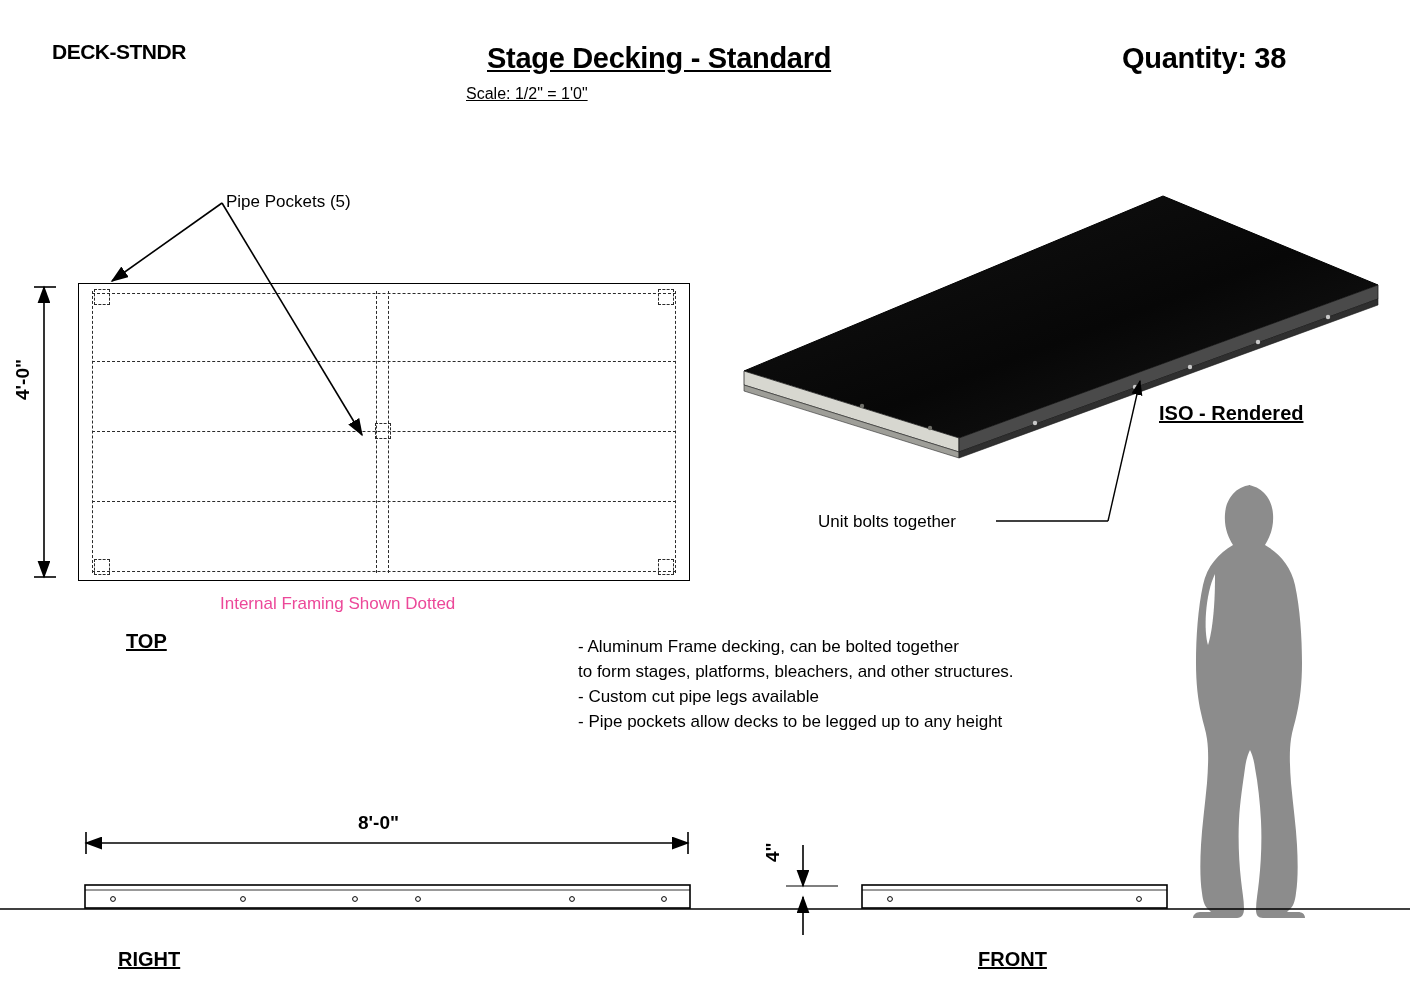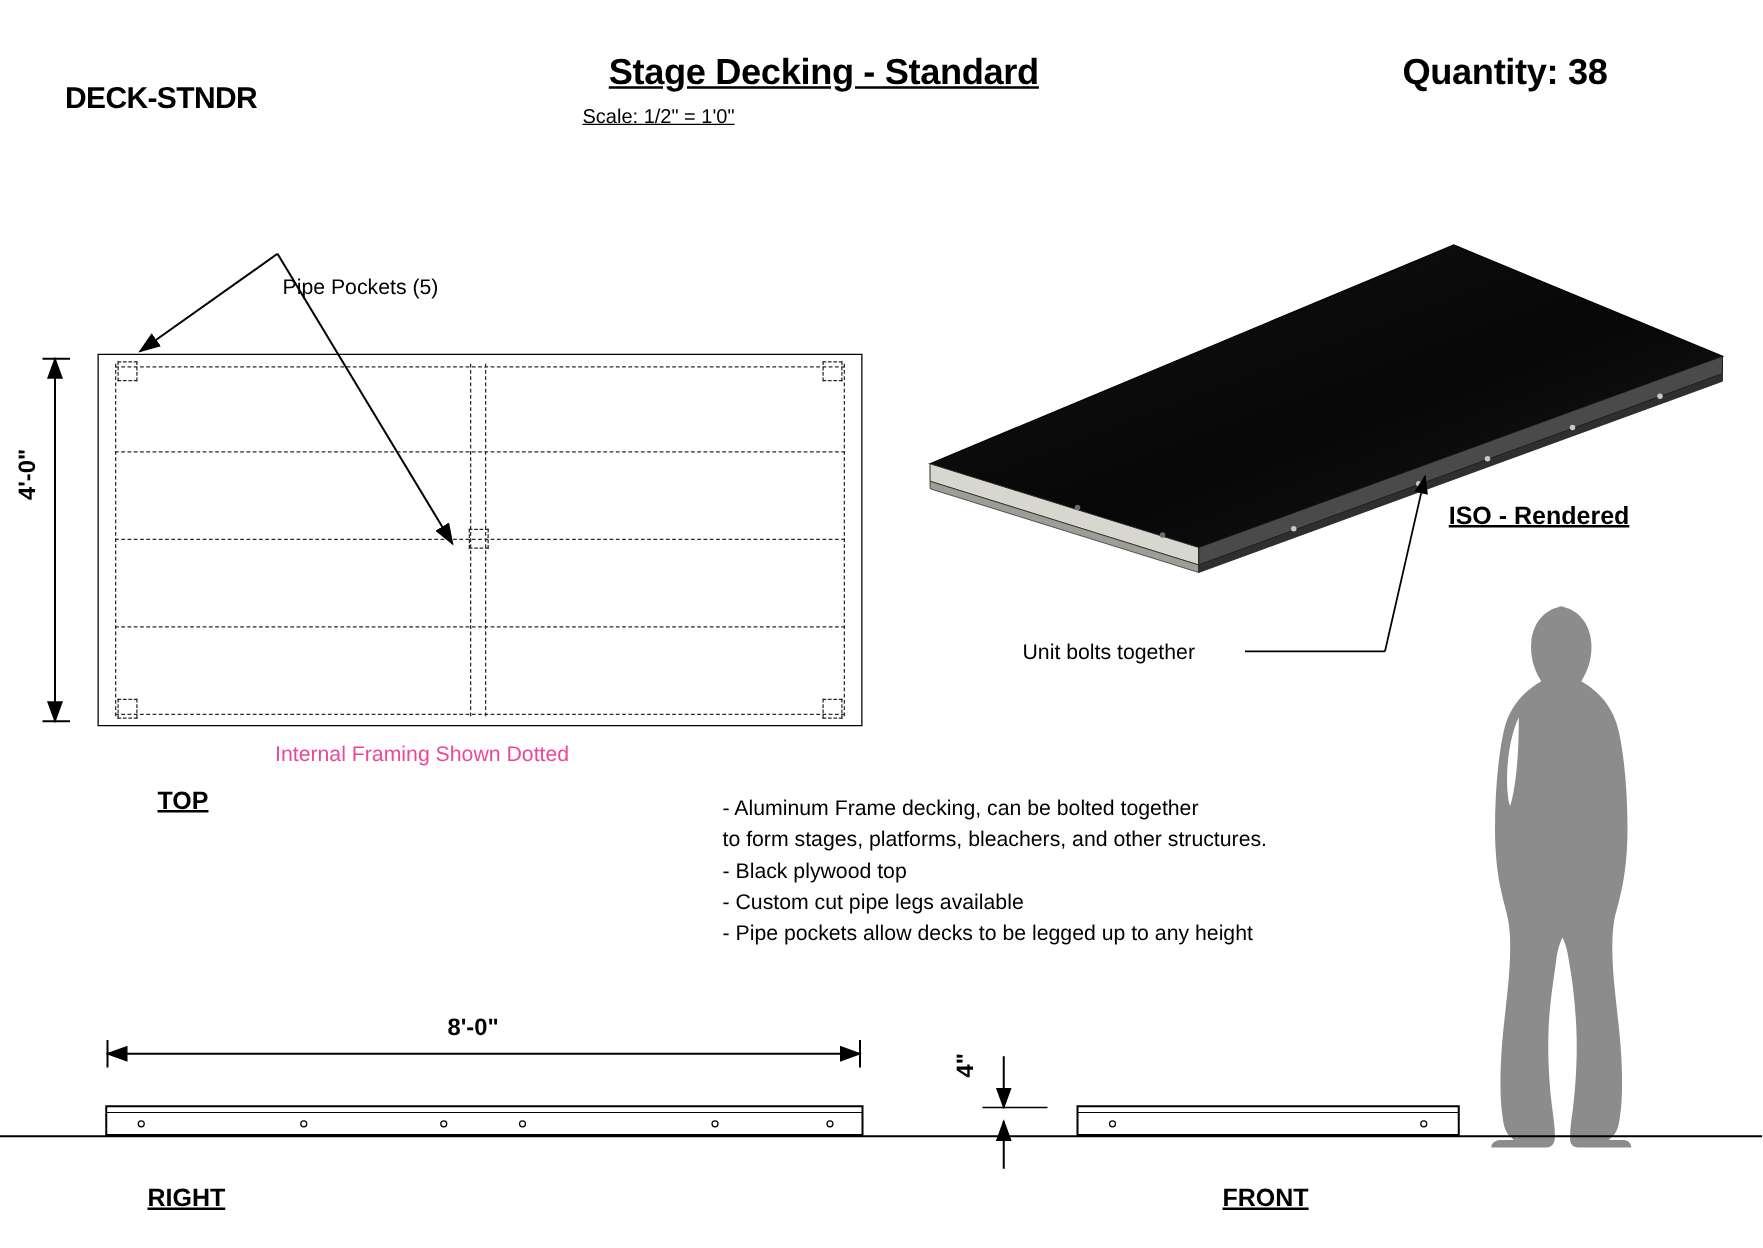--- a/index.html
+++ b/index.html
@@ -17,24 +17,23 @@
     height: 998px;
     overflow: hidden;
     background: #ffffff;
   }
   .abs { position: absolute; }
 
   
   #part-number {
     left: 52px;
     top: 40px;
-    font-size: 24px;
+    font-size: 21px;
     font-weight: bold;
     letter-spacing: -0.5px;
-    margin-top: 25px;
   }
   #sheet-title {
     left: 455px;
     top: 42px;
     font-size: 29px;
     font-weight: bold;
     text-decoration: underline;
     letter-spacing: -0.3px;
     margin-left: 32px;
   }
@@ -84,21 +83,20 @@
     position: absolute;
     width: 14px;
     height: 14px;
     border: 1.3px dashed #2b2b2b;
   }
 
   #pipe-pocket-label {
     left: 226px;
     top: 192px;
     font-size: 17px;
-    margin-top: 28px;
   }
   #internal-note {
     left: 220px;
     top: 594px;
     font-size: 17px;
     color: #ec4899;
   }
   #top-label {
     left: 126px;
     top: 630px;
@@ -216,21 +214,20 @@
   <div class="abs" id="dim-height">4'-0"</div>
   <div class="abs" id="dim-width">8'-0"</div>
   <div class="abs" id="dim-thickness">4"</div>
 
   <div class="abs" id="iso-label">ISO - Rendered</div>
   <div class="abs" id="bolt-note">Unit bolts together</div>
 
   <div class="abs" id="item-detail">
     <div>- Aluminum Frame decking, can be bolted together</div>
     <div>to form stages, platforms, bleachers, and other structures.</div>
-    <div>- Black plywood top</div>
     <div>- Custom cut pipe legs available</div>
     <div>- Pipe pockets allow decks to be legged up to any height</div>
   </div>
 
   <div class="abs" id="right-label">RIGHT</div>
   <div class="abs" id="front-label">FRONT</div>
 
   <svg class="abs" id="overlay" viewBox="0 0 1410 998">
     <defs>
       <marker id="arrowEnd" markerWidth="12" markerHeight="12" refX="10" refY="4" orient="auto">

